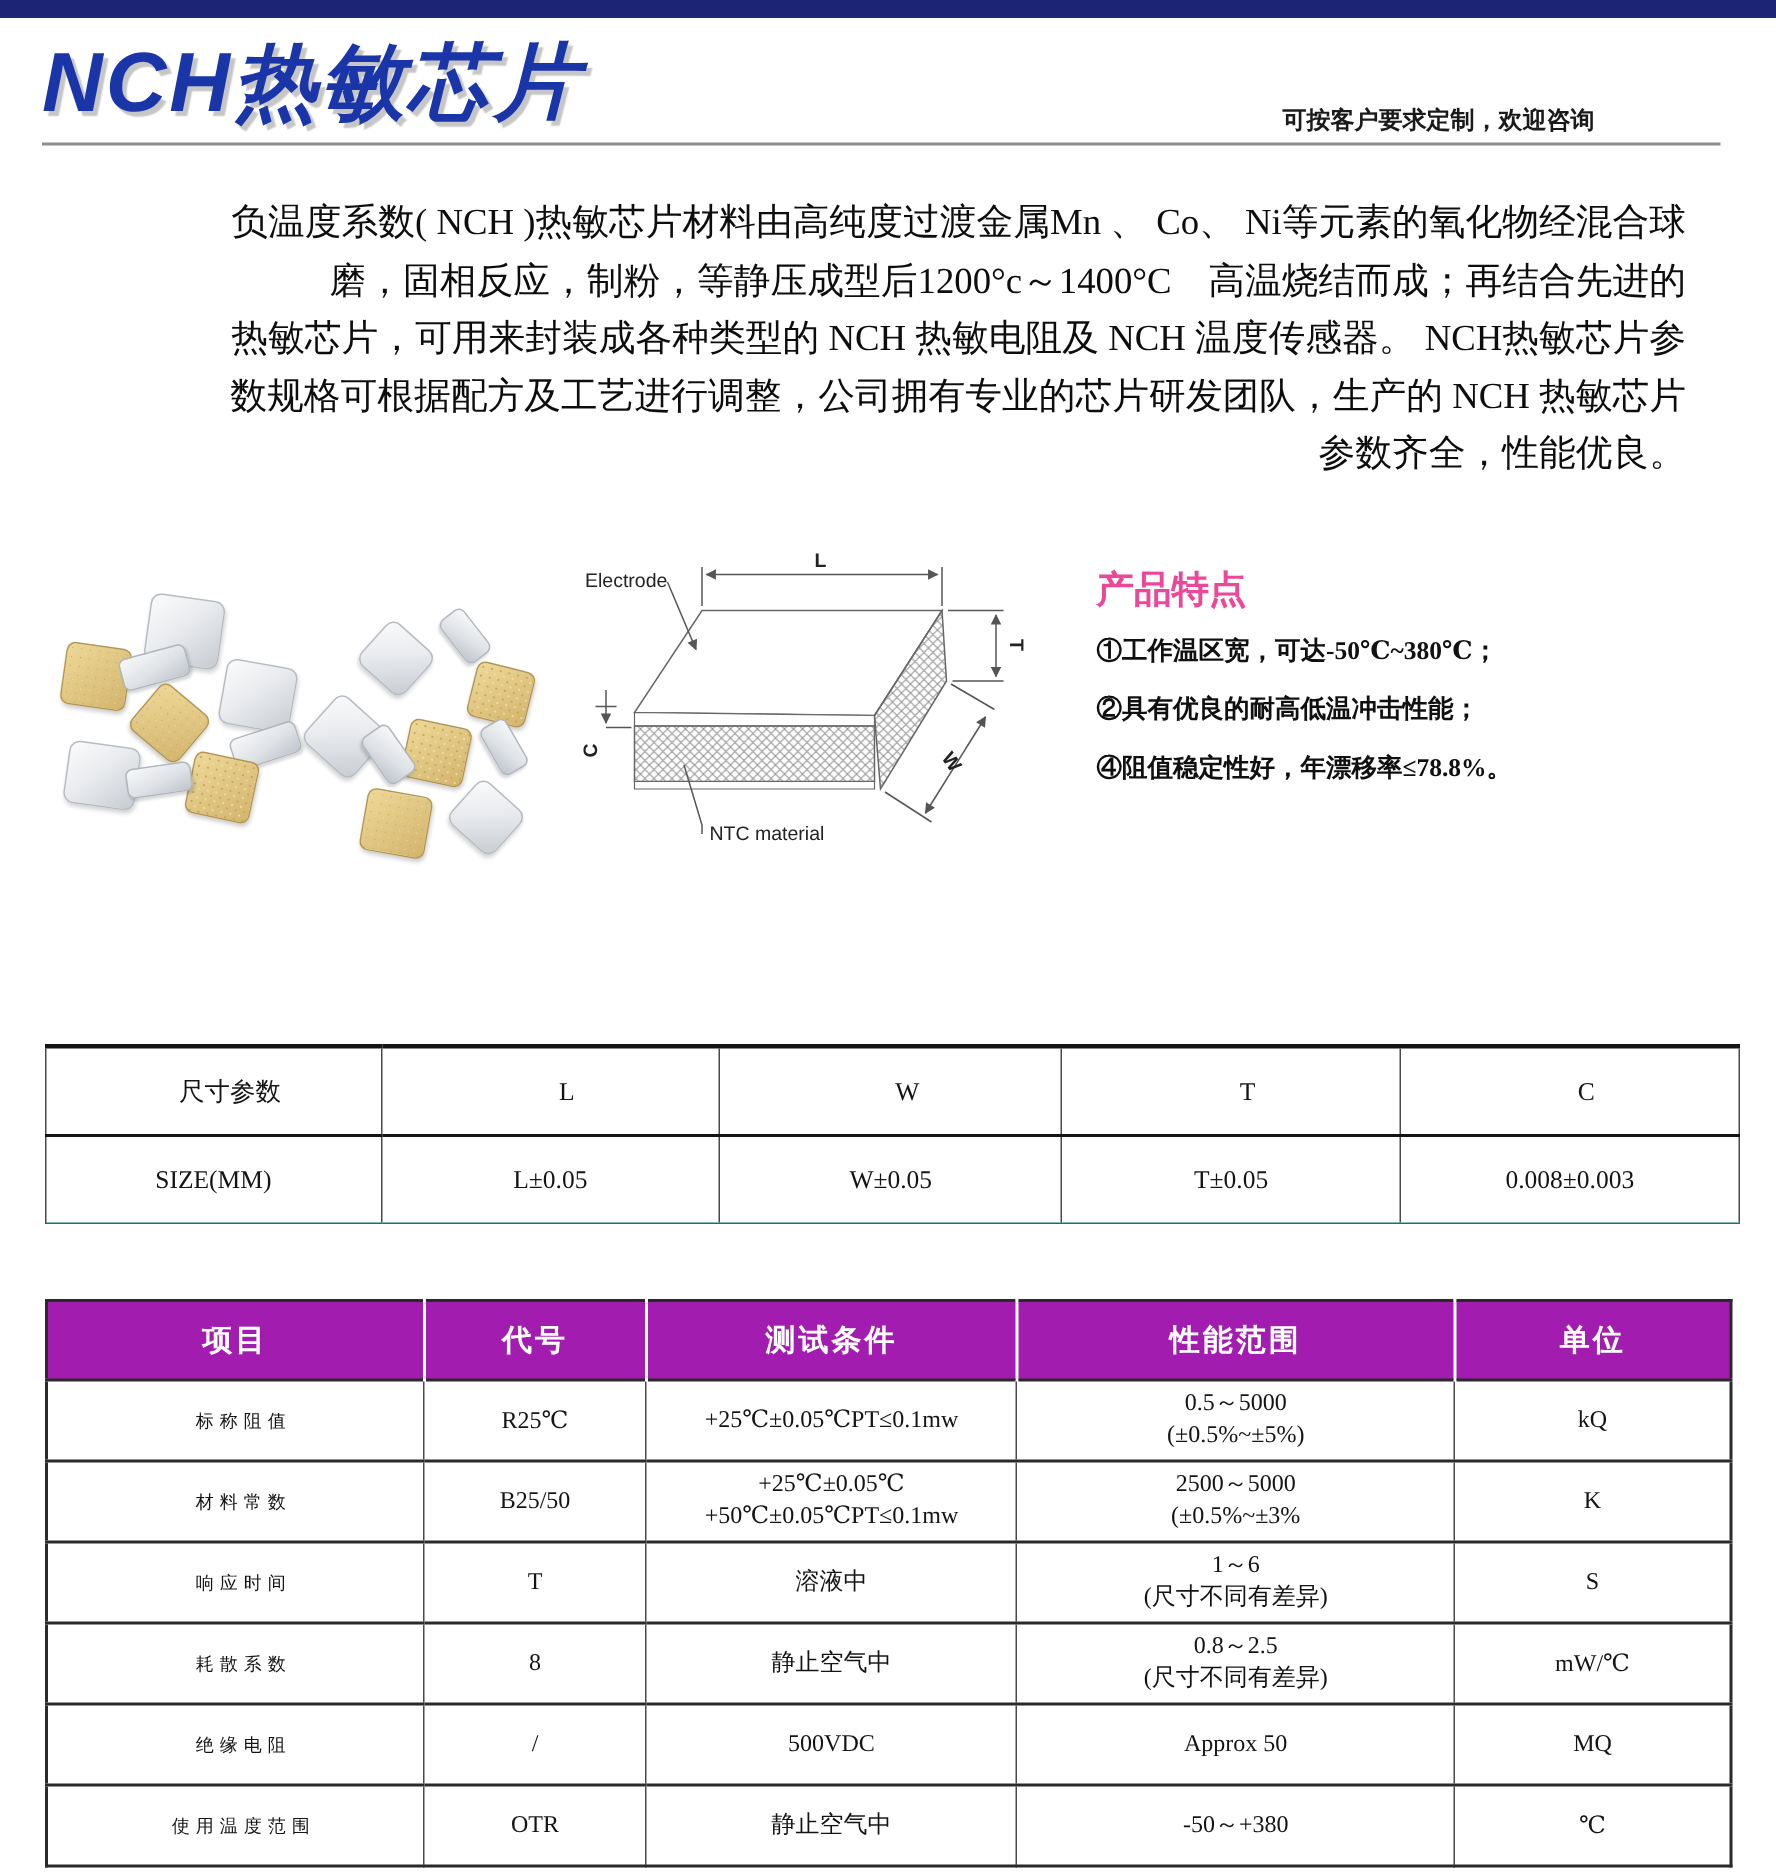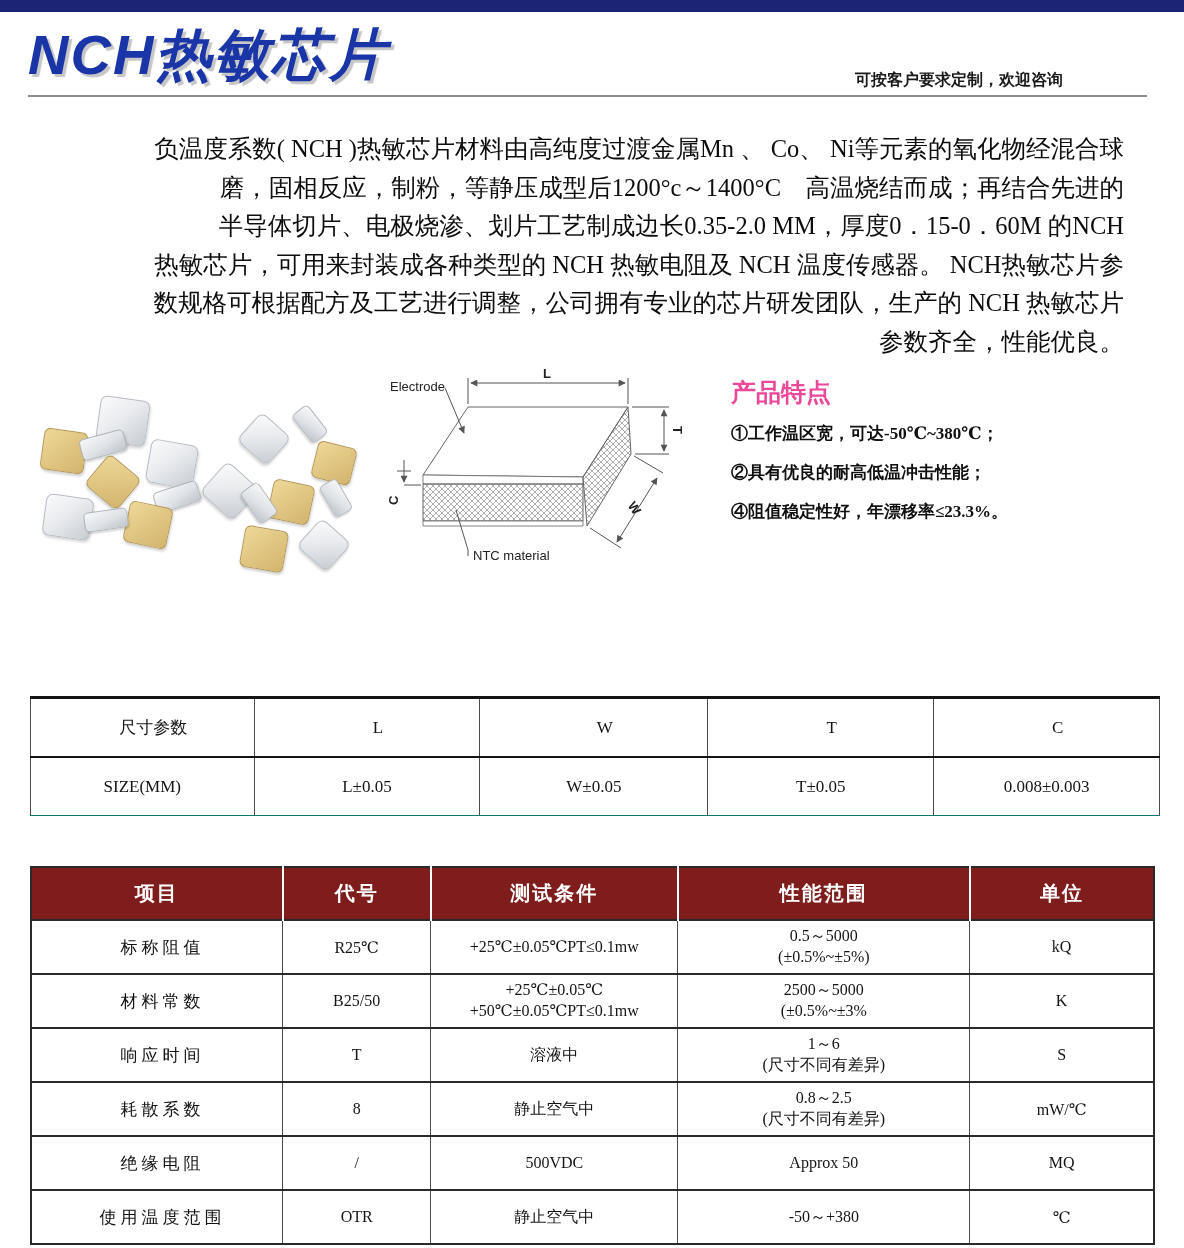--- a/index.html
+++ b/index.html
@@ -46,42 +46,41 @@
   .size-table{position:absolute;left:30px;top:696px;width:1130px;border-collapse:collapse;table-layout:fixed;
     border-left:1px solid #4a4a4a;border-right:1px solid #4a4a4a;}
   .size-table td{border-left:1px solid #4a4a4a;text-align:center;vertical-align:middle;height:55px;
     font-size:17px;color:#141414;}
   .size-table tr.hd td{border-top:3px solid #141414;border-bottom:2px solid #141414;padding-left:23px;}
   .size-table tr.dt td{border-bottom:1px solid #0f766e;}
 
   
   .spec-table{position:absolute;left:30px;top:866px;width:1125px;border-collapse:collapse;table-layout:fixed;
     border:2px solid #2a2a2a;}
-  .spec-table th{background:#7f1d1d;color:#fff;font-family:Liberation Serif, serif;
+  .spec-table th{background:#a21caf;color:#fff;font-family:Liberation Serif, serif;
     font-size:20px;font-weight:700;height:49px;border-right:2px solid #fff;letter-spacing:2px;}
   .spec-table th:last-child{border-right:none;}
   .spec-table td{border:1px solid #4a4a4a;border-top:2px solid #2a2a2a;text-align:center;vertical-align:middle;
     height:50px;font-size:16px;color:#141414;}
-  .spec-table td.item{letter-spacing:4px;font-size:17px;padding-left:12px;}
+  .spec-table td.item{letter-spacing:4px;font-size:12px;padding-left:12px;}
   .pre{white-space:pre-line;line-height:1.3;font-size:15.5px;}
 </style>
 </head>
 <body>
 
 <div class="page">
 
   <div class="top-bar"></div>
   <div class="page-title">NCH热敏芯片</div>
   <div class="header-note">可按客户要求定制，欢迎咨询</div>
   <div class="rule"></div>
 
   <div class="intro">
     <div>负温度系数( NCH )热敏芯片材料由高纯度过渡金属Mn 、 Co、 Ni等元素的氧化物经混合球</div>
     <div>磨，固相反应，制粉，等静压成型后1200°c～1400°C　高温烧结而成；再结合先进的</div>
-    <div>半导体切片、电极烧渗、划片工艺制成边长0.35-2.0 MM，厚度0．15-0．60M 的NCH</div>
     <div>热敏芯片，可用来封装成各种类型的 NCH 热敏电阻及 NCH 温度传感器。 NCH热敏芯片参</div>
     <div>数规格可根据配方及工艺进行调整，公司拥有专业的芯片研发团队，生产的 NCH 热敏芯片</div>
     <div>参数齐全，性能优良。</div>
   </div>
 
   <div class="chips-photo">
       <div class="chip white" style="left: 78px; top: 28px; width: 48px; height: 44px; transform: rotate(8deg);"></div>
       <div class="chip gold" style="left: 22px; top: 60px; width: 42px; height: 40px; transform: rotate(8deg);"></div>
       <div class="chip whitethin" style="left: 60px; top: 64px; width: 44px; height: 20px; transform: rotate(-15deg);"></div>
       <div class="chip white" style="left: 128px; top: 72px; width: 46px; height: 42px; transform: rotate(10deg);"></div>
@@ -151,21 +150,21 @@
     <line x1="60" y1="28" x2="79" y2="73" stroke="#555" stroke-width="1" marker-end="url(#ar)"></line>
 
     <polyline points="71,150 83,190 83,196" fill="none" stroke="#555" stroke-width="1"></polyline>
     <text x="88" y="200">NTC material</text>
   </svg>
 
   <div class="features">
     <div class="features-heading">产品特点</div>
     <div class="feature-item">①工作温区宽，可达-50℃~380℃；</div>
     <div class="feature-item">②具有优良的耐高低温冲击性能；</div>
-    <div class="feature-item">④阻值稳定性好，年漂移率≤23.3%。</div>
+    <div class="feature-item">④阻值稳定性好，年漂移率≤78.8%。</div>
   </div>
 
   <table class="size-table">
     <colgroup>
         <col style="width:19.8%">
         <col style="width:20%">
         <col style="width:20.2%">
         <col style="width:20%">
         <col style="width:20%">
       </colgroup>

